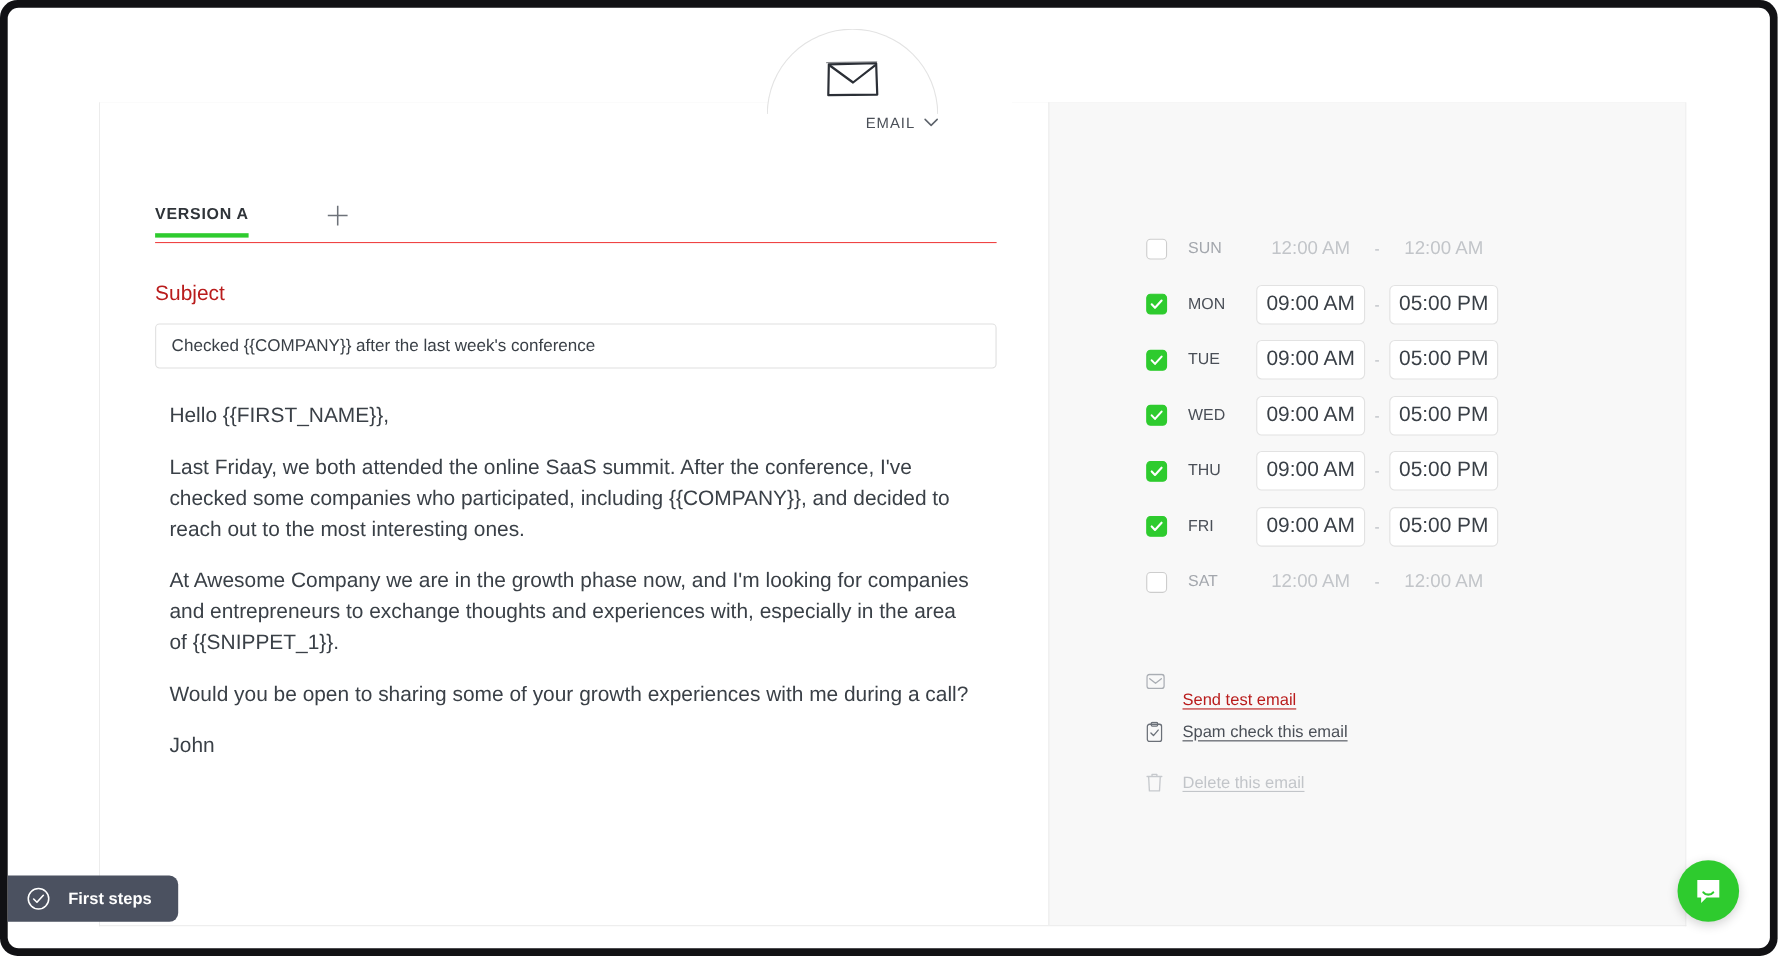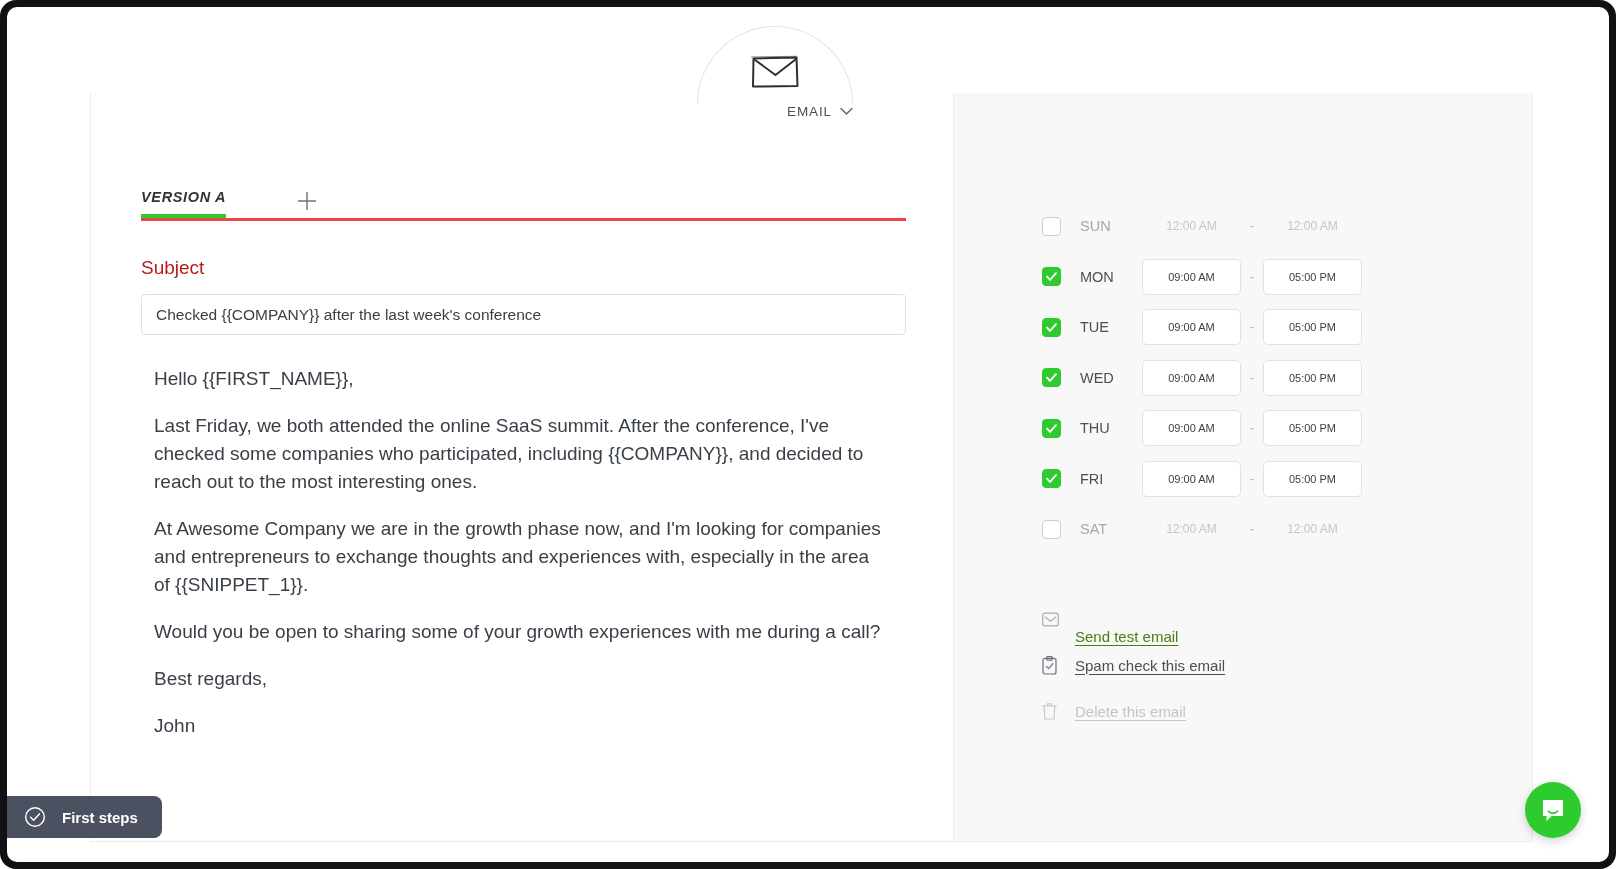--- a/index.html
+++ b/index.html
@@ -100,24 +100,23 @@
     position: relative;
     flex: none;
   }
 
   .tabs {
     position: absolute;
     left: 50px;
     top: 94px;
     width: 765px;
     height: 34px;
-    border-bottom: 3px solid #ef4444;
-    display: flex;
-    align-items: center;
-    font-style: italic;
+    border-bottom: 1px solid #ef4444;
+    display: flex;
+    align-items: flex-start;
   }
   .tab {
     position: relative;
     font-size: 14.5px;
     font-weight: bold;
     letter-spacing: 0.65px;
     color: #2f3439;
     padding-bottom: 12px;
     cursor: pointer;
   }
@@ -215,32 +214,32 @@
   }
   .sched-row.off .day-label { color: #a3a7ad; }
 
   .time-input {
     width: 99px;
     height: 36px;
     border: 1px solid #e2e2e2;
     border-radius: 5px;
     background: #ffffff;
     font-family: "Liberation Sans", sans-serif;
-    font-size: 11px;
+    font-size: 19px;
     color: #3a4047;
     text-align: center;
     outline: none;
     cursor: pointer;
   }
   .time-static {
     width: 99px;
     height: 36px;
     line-height: 36px;
     text-align: center;
-    font-size: 12px;
+    font-size: 17px;
     color: #c2c5c9;
   }
   .dash {
     width: 22px;
     text-align: center;
     font-size: 14px;
     color: #b9bdc2;
     flex: none;
   }
 
@@ -256,21 +255,21 @@
     gap: 16px;
     height: 46px;
     cursor: pointer;
   }
   .action-ico { width: 17px; height: 19px; flex: none; display: flex; align-items: center; }
   .action-text {
     font-size: 15px;
     text-decoration: underline;
     text-underline-offset: 3px;
   }
-  .action-link.muted   .action-text { color: #4d7c0f; margin-top: 34px; }
+  .action-link.muted   .action-text { color: #b91c1c; margin-top: 34px; }
   .action-link.normal  .action-text { color: #4a4f57; }
   .action-link.faint   .action-text { color: #c2c5c9; }
 
   
   .first-steps {
     position: absolute;
     left: 0;
     bottom: 24px;
     height: 42px;
     padding: 0 24px 0 17px;
@@ -329,21 +328,20 @@
         </div>
 
         <div class="field-label">Subject</div>
         <input class="subject-input" type="text" placeholder="Subject" value="Checked {{COMPANY}} after the last week's conference" style="">
 
         <div class="body-text">
           <p>Hello {{FIRST_NAME}},</p>
           <p>Last Friday, we both attended the online SaaS summit. After the conference, I've checked some companies who participated, including {{COMPANY}}, and decided to reach out to the most interesting ones.</p>
           <p>At Awesome Company we are in the growth phase now, and I'm looking for companies and entrepreneurs to exchange thoughts and experiences with, especially in the area of {{SNIPPET_1}}.</p>
           <p>Would you be open to sharing some of your growth experiences with me during a call?</p>
-          <p>Best regards,</p>
           <p>John</p>
         </div>
       </div>
 
       <div class="settings-pane">
 
         <div class="schedule">
 
         <div class="sched-row off">
               <div class="checkbox"></div>

